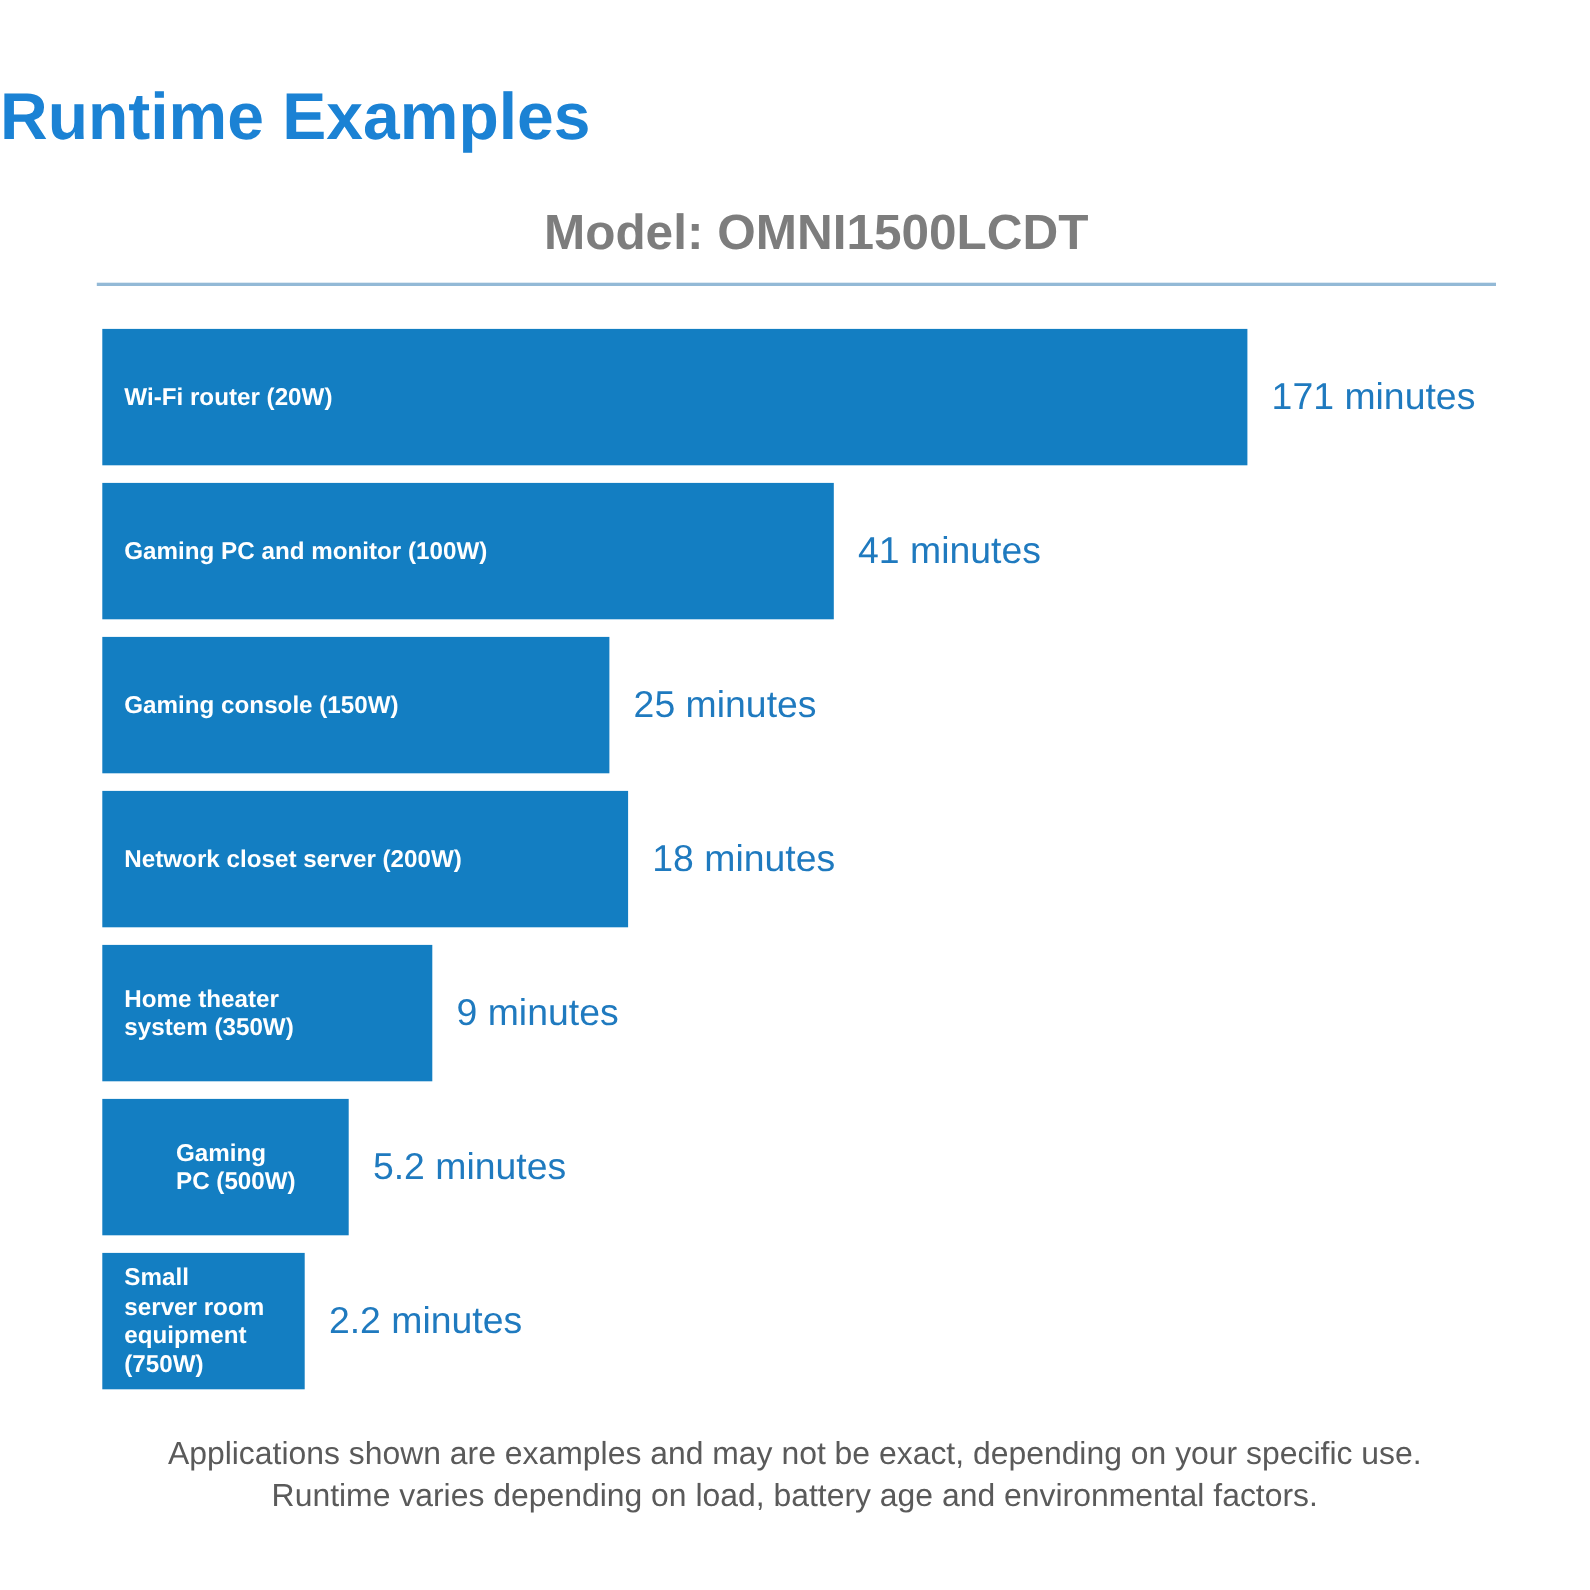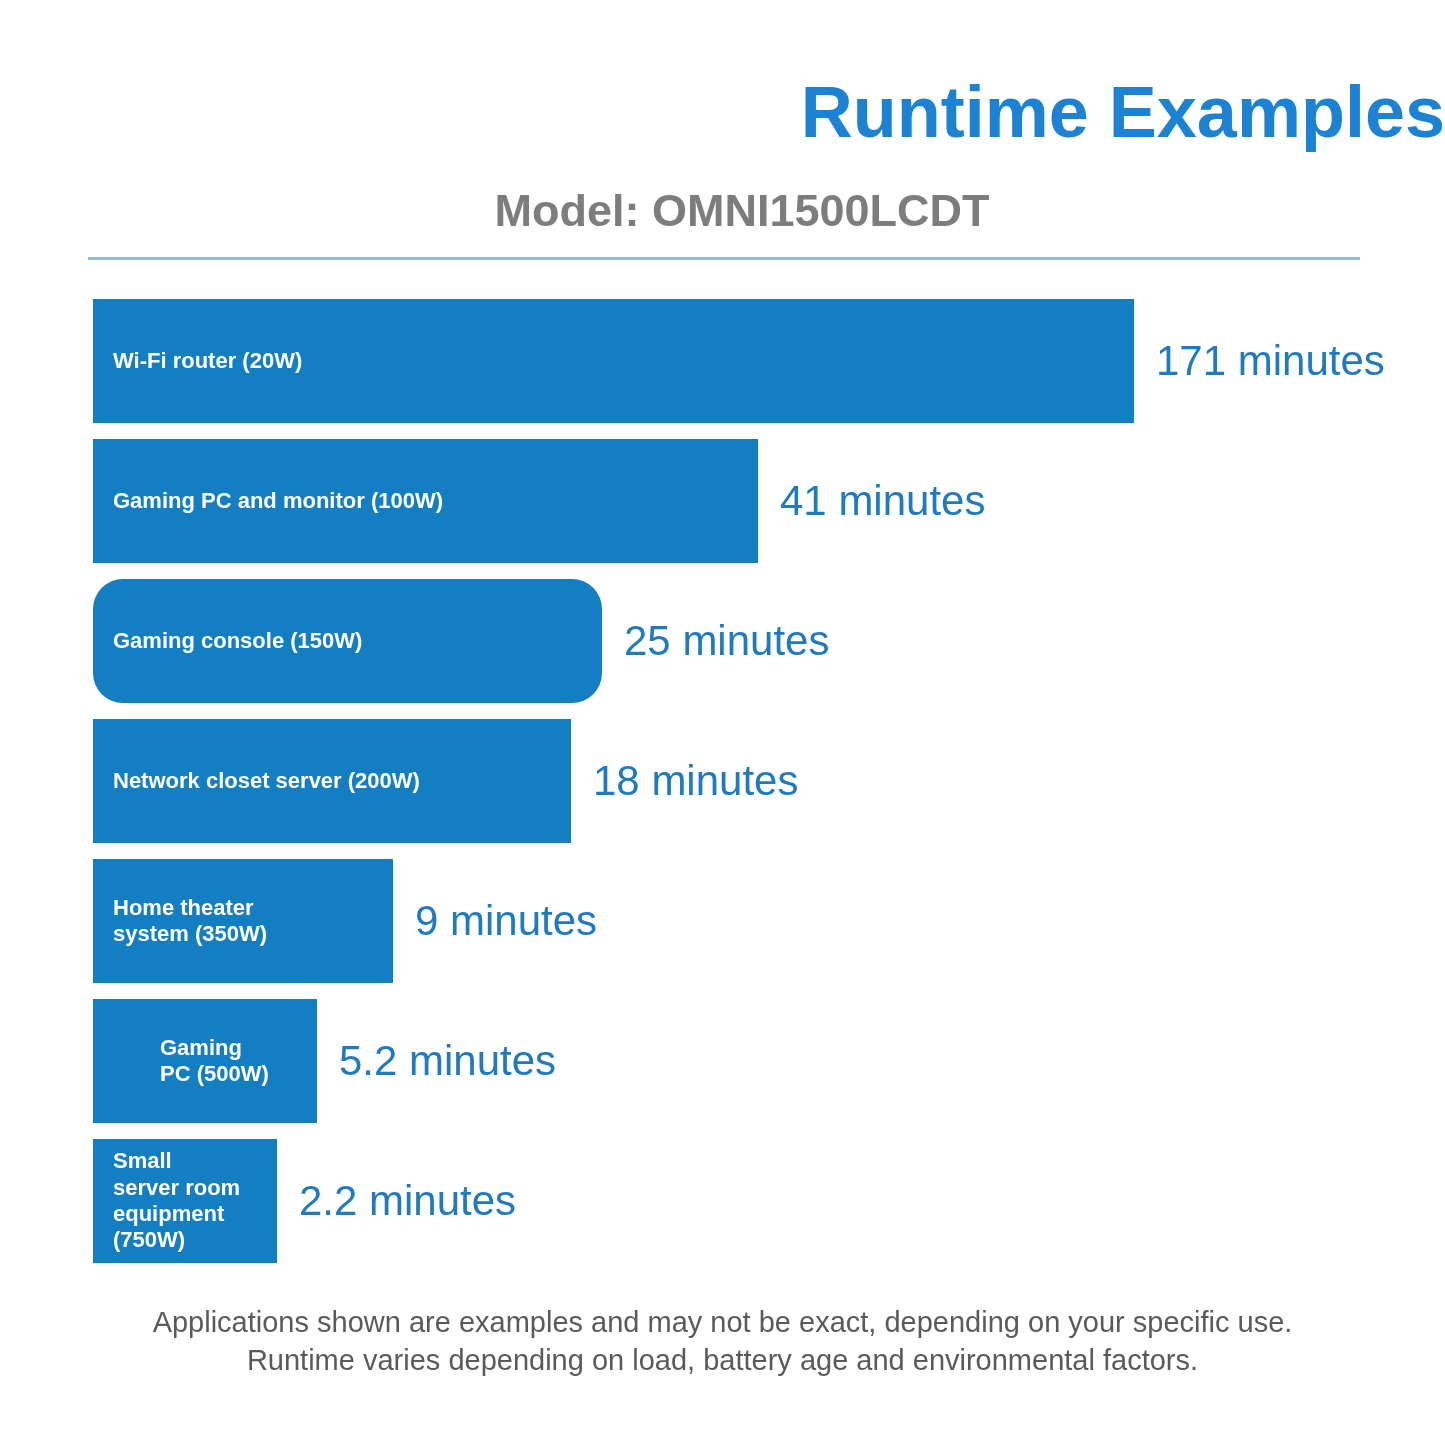--- a/index.html
+++ b/index.html
@@ -21,22 +21,22 @@
     background: var(--page-bg);
     font-family: "Liberation Sans", "DejaVu Sans", sans-serif;
     overflow: hidden;
   }
   .page-title {
     position: absolute;
     top: 76px;
     left: 0;
     width: 100%;
     margin: 0;
-    text-align: right;
-    font-size: 72px;
+    text-align: left;
+    font-size: 60px;
     font-weight: 800;
     letter-spacing: 0px;
     color: var(--title-blue);
     line-height: 1.0;
   }
   .page-subtitle {
     position: absolute;
     top: 188px;
     left: 0;
     width: 100%;
@@ -80,21 +80,21 @@
     color: var(--bar-label-white);
     font-weight: 700;
     font-size: 22px;
     line-height: 1.2;
     padding-left: 20px;
     padding-right: 8px;
     white-space: pre-line;
   }
   .bar-value {
     margin-left: 22px;
-    font-size: 42px;
+    font-size: 34px;
     font-weight: 400;
     color: var(--value-blue);
     white-space: nowrap;
   }
   .footnote {
     position: absolute;
     top: 1303px;
     left: 0;
     width: 100%;
     margin: 0;
@@ -122,21 +122,21 @@
   </div>
 
   <div class="row">
     <div class="bar" style="width: 665px;">
       <span class="bar-label">Gaming PC and monitor (100W)</span>
     </div>
     <span class="bar-value">41 minutes</span>
   </div>
 
   <div class="row">
-    <div class="bar" style="width: 509px; border-radius: 30px;">
+    <div class="bar" style="width: 461px;">
       <span class="bar-label">Gaming console (150W)</span>
     </div>
     <span class="bar-value">25 minutes</span>
   </div>
 
   <div class="row">
     <div class="bar" style="width: 478px;">
       <span class="bar-label">Network closet server (200W)</span>
     </div>
     <span class="bar-value">18 minutes</span>

